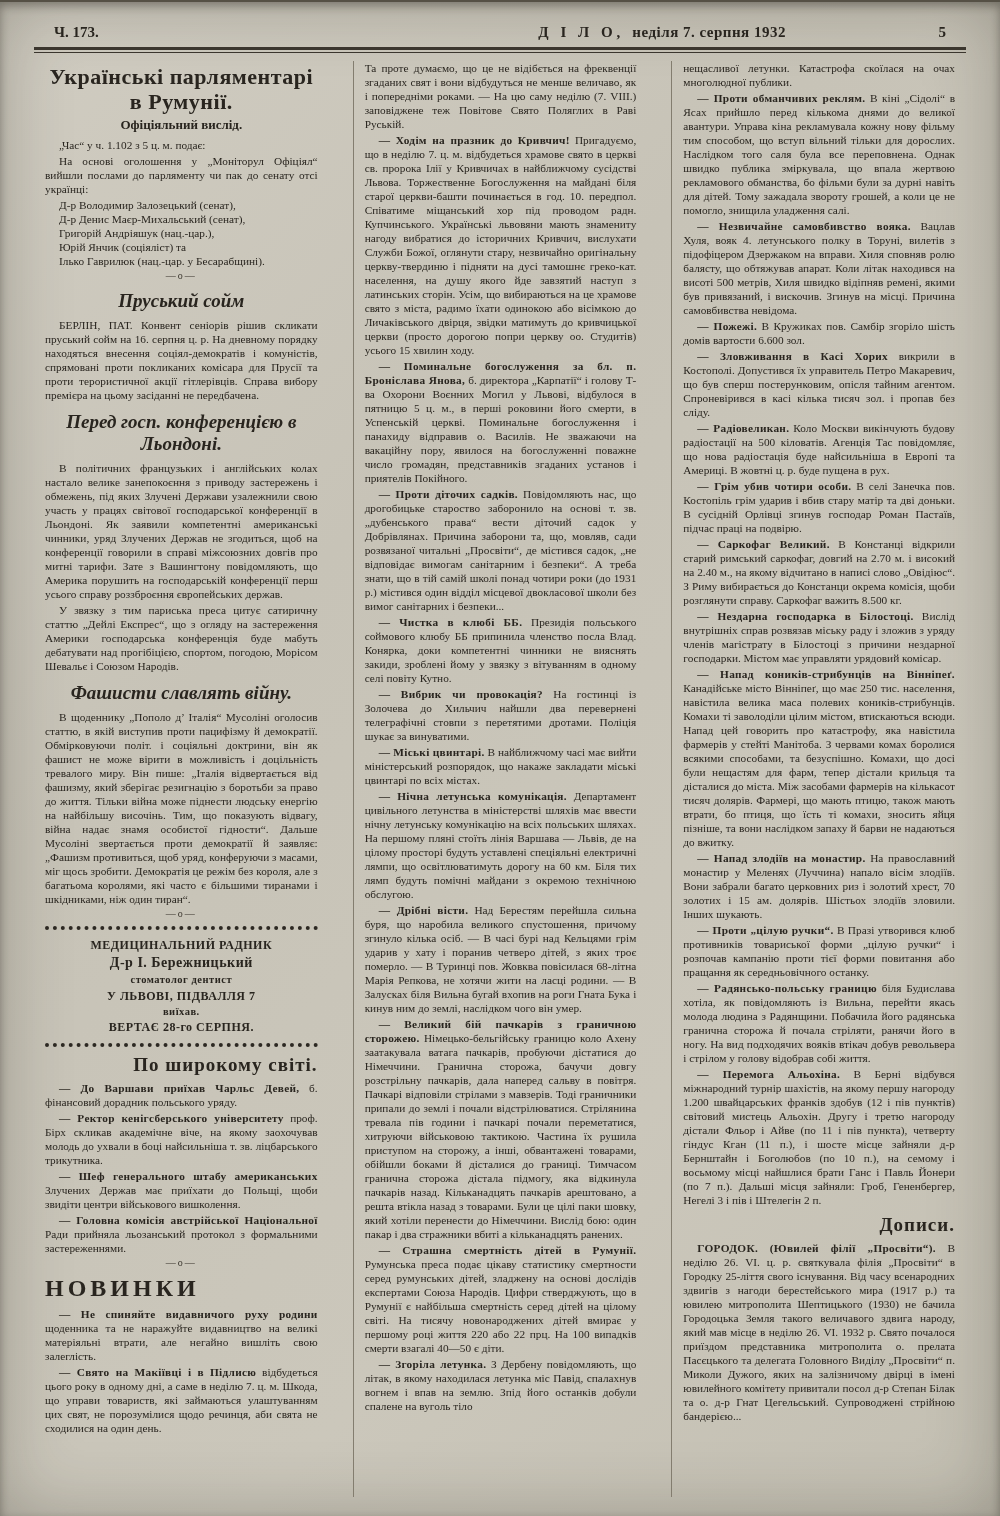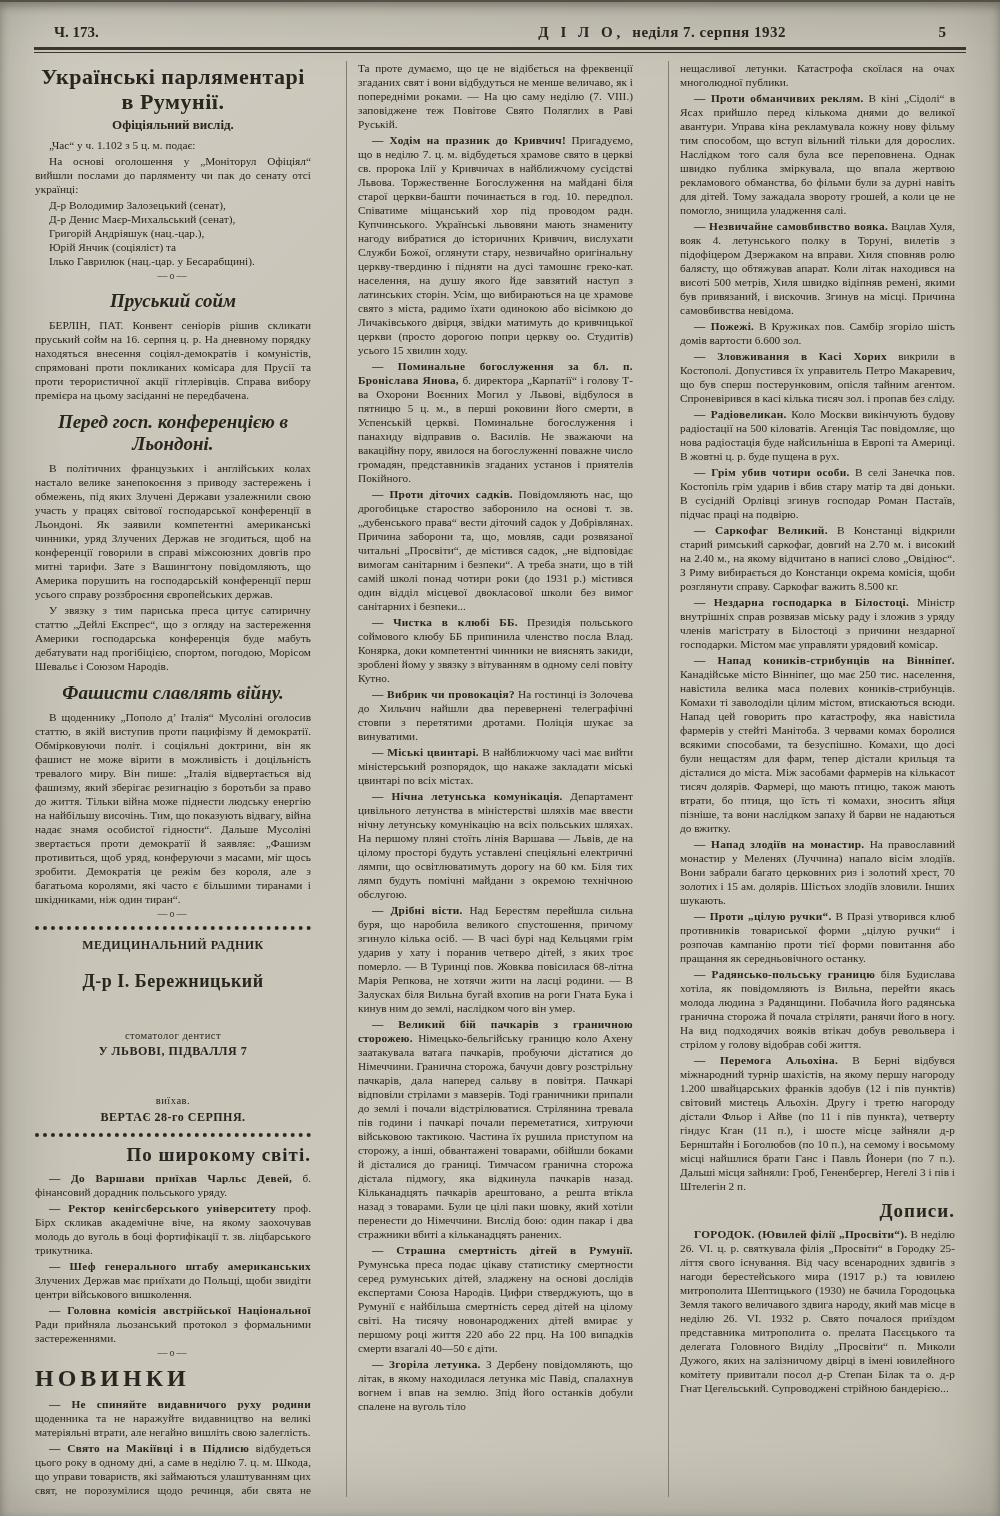--- a/index.html
+++ b/index.html
@@ -23,21 +23,21 @@
     font-size:15px; font-weight:bold;
   }
   .issue{ width:160px; }
   .masthead{ flex:1; text-align:right; letter-spacing:.5px; }
   .masthead .mh-title{ letter-spacing:4px; margin-right:8px; }
   .pageno{ width:160px; text-align:right; }
   .rules{ margin:2px 34px 0 34px; border-top:3px solid #3b362e; }
   .rules2{ margin:2px 34px 0 34px; border-top:1px solid #3b362e; }
   .columns{
     display:flex;
-    padding:8px 34px 0 24px;
+    padding:8px 34px 0 34px;
     height:1444px;
   }
   .col{
     flex:1 1 33.33%;
     padding:0 11px;
     overflow:hidden;
   }
   .col + .col{ border-left:1px solid #837d6f;margin-left:24px; }
 
   .h1{ font-size:22px; font-weight:bold; text-align:center; line-height:1.12; margin:4px 0 3px; letter-spacing:.5px; }
@@ -59,22 +59,22 @@
   .lines .line{ padding-left:14px; }
 
   .adbox{
     border-top:4px dotted #2c2822;
     border-bottom:4px dotted #2c2822;
     text-align:center;
     padding:7px 4px;
     margin:7px 0 6px 0;
   }
   .ad-line{ font-size:12px; font-weight:bold; line-height:1.4; letter-spacing:.5px; }
-  .ad-line.big{ font-size:18px;margin-top:16px; }
-  .ad-line.small{ font-size:10.5px; font-weight:normal;margin-top:34px; }
+  .ad-line.big{ font-size:14px; }
+  .ad-line.small{ font-size:10.5px; font-weight:bold; }
 </style>
 </head>
 <body>
 
 <div class="paper">
   <div class="page-header">
     <span class="issue">Ч. 173.</span>
     <span class="masthead"><b class="mh-title">Д І Л О,</b><span>неділя 7. серпня 1932</span></span>
     <span class="pageno">5</span>
   </div>
@@ -105,21 +105,21 @@
         <div class="adbox">
           <div class="ad-line ">МЕДИЦИНАЛЬНИЙ РАДНИК</div>
           <div class="ad-line big">Д-р І. Бережницький</div>
           <div class="ad-line small">стоматолог дентист</div>
           <div class="ad-line ">У ЛЬВОВІ, ПІДВАЛЛЯ 7</div>
           <div class="ad-line small">виїхав.</div>
           <div class="ad-line ">ВЕРТАЄ 28-го СЕРПНЯ.</div>
         </div>
         <div class="section-title">По широкому світі.</div>
         <p class="para"><b class="lead">— До Варшави приїхав Чарльс Девей,</b><span> б. фінансовий дорадник польського уряду.</span></p>
-        <p class="para"><b class="lead">— Ректор кенігсберського університету</b><span> проф. Бірх скликав академічне віче, на якому заохочував молодь до вуголь в боці фортифікації т. зв. ліцбарського трикутника.</span></p>
+        <p class="para"><b class="lead">— Ректор кенігсберського університету</b><span> проф. Бірх скликав академічне віче, на якому заохочував молодь до ухвали в боці найсильніша т. зв. ліцбарського трикутника.</span></p>
         <p class="para"><b class="lead">— Шеф генерального штабу американських</b><span> Злучених Держав має приїхати до Польщі, щоби звидіти центри військового вишколення.</span></p>
         <p class="para"><b class="lead">— Головна комісія австрійської Національної</b><span> Ради прийняла льозанський протокол з формальними застереженнями.</span></p>
         <div class="divider">—о—</div>
         <div class="caps-title">НОВИНКИ</div>
         <p class="para"><b class="lead">— Не спиняйте видавничого руху родини</b><span> щоденника та не наражуйте видавництво на великі матеріяльні втрати, але негайно вишліть свою залеглість.</span></p>
         <p class="para"><b class="lead">— Свято на Макіївці і в Підлисю</b><span> відбудеться цього року в одному дні, а саме в неділю 7. ц. м. Шкода, що управи товариств, які займаються улаштуванням цих свят, не порозумілися щодо речинця, аби свята не сходилися на один день.</span></p>
       </div>
       <div class="col">
         <p class="para noindent"><span>Та проте думаємо, що це не відібється на фреквенції згаданих свят і вони відбудуться не менше величаво, як і попередніми роками. — На цю саму неділю (7. VIII.) заповіджене теж Повітове Свято Поляглих в Раві Руській.</span></p>
         <p class="para"><b class="lead">— Ходім на празник до Кривчич!</b><span> Пригадуємо, що в неділю 7. ц. м. відбудеться храмове свято в церкві св. пророка Ілії у Кривчичах в найближчому сусідстві Львова. Торжественне Богослуження на майдані біля старої церкви-башти починається в год. 10. передпол. Співатиме міщанський хор під проводом радн. Купчинського. Українські львовяни мають знамениту нагоду вибратися до історичних Кривчич, вислухати Служби Божої, оглянути стару, незвичайно оригінальну церкву-твердиню і підняти на дусі тамошнє греко-кат. населення, на душу якого йде завзятий наступ з латинських сторін. Усім, що вибираються на це храмове свято з міста, радимо їхати одинокою або вісімкою до Личаківського двірця, звідки матимуть до кривчицької церкви (просто дорогою попри церкву оо. Студитів) усього 15 хвилин ходу.</span></p>
@@ -136,21 +136,21 @@
       </div>
       <div class="col">
         <p class="para noindent"><span>нещасливої летунки. Катастрофа скоїлася на очах многолюдної публики.</span></p>
         <p class="para"><b class="lead">— Проти обманчивих реклям.</b><span> В кіні „Сідолі“ в Ясах прийшло перед кількома днями до великої авантури. Управа кіна рекламувала кожну нову фільму тим способом, що вступ вільний тільки для дорослих. Наслідком того саля була все переповнена. Однак швидко публика зміркувала, що впала жертвою рекламового обманства, бо фільми були за дурні навіть для дітей. Тому зажадала звороту грошей, а коли це не помогло, знищила уладження салі.</span></p>
         <p class="para"><b class="lead">— Незвичайне самовбивство вояка.</b><span> Вацлав Хуля, вояк 4. летунського полку в Торуні, вилетів з підофіцером Дзержаком на вправи. Хиля сповняв ролю балясту, що обтяжував апарат. Коли літак находився на висоті 500 метрів, Хиля швидко відіпняв ремені, якими був привязаний, і вискочив. Згинув на місці. Причина самовбивства невідома.</span></p>
         <p class="para"><b class="lead">— Пожежі.</b><span> В Кружиках пов. Самбір згоріло шість домів вартости 6.600 зол.</span></p>
         <p class="para"><b class="lead">— Зловживання в Касі Хорих</b><span> викрили в Костополі. Допустився їх управитель Петро Макаревич, що був сперш постерунковим, опісля тайним агентом. Спроневірився в касі кілька тисяч зол. і пропав без сліду.</span></p>
         <p class="para"><b class="lead">— Радіовеликан.</b><span> Коло Москви викінчують будову радіостації на 500 кіловатів. Агенція Тас повідомляє, що нова радіостація буде найсильніша в Европі та Америці. В жовтні ц. р. буде пущена в рух.</span></p>
         <p class="para"><b class="lead">— Грім убив чотири особи.</b><span> В селі Занечка пов. Костопіль грім ударив і вбив стару матір та дві доньки. В сусідній Орлівці згинув господар Роман Пастаїв, підчас праці на подвірю.</span></p>
         <p class="para"><b class="lead">— Саркофаг Великий.</b><span> В Констанці відкрили старий римський саркофаг, довгий на 2.70 м. і високий на 2.40 м., на якому відчитано в написі слово „Овідіюс“. З Риму вибирається до Констанци окрема комісія, щоби розглянути справу. Саркофаг важить 8.500 кг.</span></p>
-        <p class="para"><b class="lead">— Нездарна господарка в Білостоці.</b><span> Міністр внутрішніх справ розвязав міську раду і зложив з уряду членів магістрату в Білостоці з причини нездарної господарки. Містом має управляти урядовий комісар.</span></p>
+        <p class="para"><b class="lead">— Нездарна господарка в Білостоці.</b><span> Вислід внутрішніх справ розвязав міську раду і зложив з уряду членів магістрату в Білостоці з причини нездарної господарки. Містом має управляти урядовий комісар.</span></p>
         <p class="para"><b class="lead">— Напад коників-стрибунців на Вінніпеґ.</b><span> Канадійське місто Вінніпеґ, що має 250 тис. населення, навістила велика маса полевих коників-стрибунців. Комахи ті заволоділи цілим містом, втискаються всюди. Напад цей говорить про катастрофу, яка навістила фармерів у стейті Манітоба. З червами комах боролися всякими способами, та безуспішно. Комахи, що досі були нещастям для фарм, тепер дістали крильця та дісталися до міста. Між засобами фармерів на кількасот тисяч долярів. Фармері, що мають птицю, також мають втрати, бо птиця, що їсть ті комахи, зносить яйця пізніше, та вони наслідком запаху й барви не надаються до вжитку.</span></p>
         <p class="para"><b class="lead">— Напад злодіїв на монастир.</b><span> На православний монастир у Меленях (Луччина) напало вісім злодіїв. Вони забрали багато церковних риз і золотий хрест, 70 золотих і 15 ам. долярів. Шістьох злодіїв зловили. Інших шукають.</span></p>
         <p class="para"><b class="lead">— Проти „цілую ручки“.</b><span> В Празі утворився клюб противників товариської форми „цілую ручки“ і розпочав кампанію проти тієї форми повитання або пращання як середньовічного останку.</span></p>
         <p class="para"><b class="lead">— Радянсько-польську границю</b><span> біля Будислава хотіла, як повідомляють із Вильна, перейти якась молода людина з Радянщини. Побачила його радянська гранична сторожа й почала стріляти, ранячи його в ногу. На вид подходячих вояків втікач добув револьвера і стрілом у голову відобрав собі життя.</span></p>
         <p class="para"><b class="lead">— Перемога Альохіна.</b><span> В Берні відбувся міжнародний турнір шахістів, на якому першу нагороду 1.200 швайцарських франків здобув (12 і пів пунктів) світовий мистець Альохін. Другу і третю нагороду дістали Фльор і Айве (по 11 і пів пункта), четверту гіндус Кган (11 п.), і шосте місце зайняли д-р Бернштайн і Боголюбов (по 10 п.), на семому і восьмому місці найшлися брати Ганс і Павль Йонери (по 7 п.). Дальші місця зайняли: Гроб, Гененбергер, Негелі 3 і пів і Штелегін 2 п.</span></p>
         <div class="section-title">Дописи.</div>
         <p class="para"><b class="lead">ГОРОДОК. (Ювилей філії „Просвіти“).</b><span> В неділю 26. VI. ц. р. святкувала філія „Просвіти“ в Городку 25-ліття свого існування. Від часу всенародних здвигів з нагоди берестейського мира (1917 р.) та ювилею митрополита Шептицького (1930) не бачила Городоцька Земля такого величавого здвига народу, який мав місце в неділю 26. VI. 1932 р. Свято почалося приїздом представника митрополита о. прелата Пасєцького та делегата Головного Виділу „Просвіти“ п. Миколи Дужого, яких на залізничому двірці в імені ювилейного комітету привитали посол д-р Степан Білак та о. д-р Гнат Цегельський. Супроводжені стрійною бандерією...</span></p>
       </div>
     </main>
 </div>

